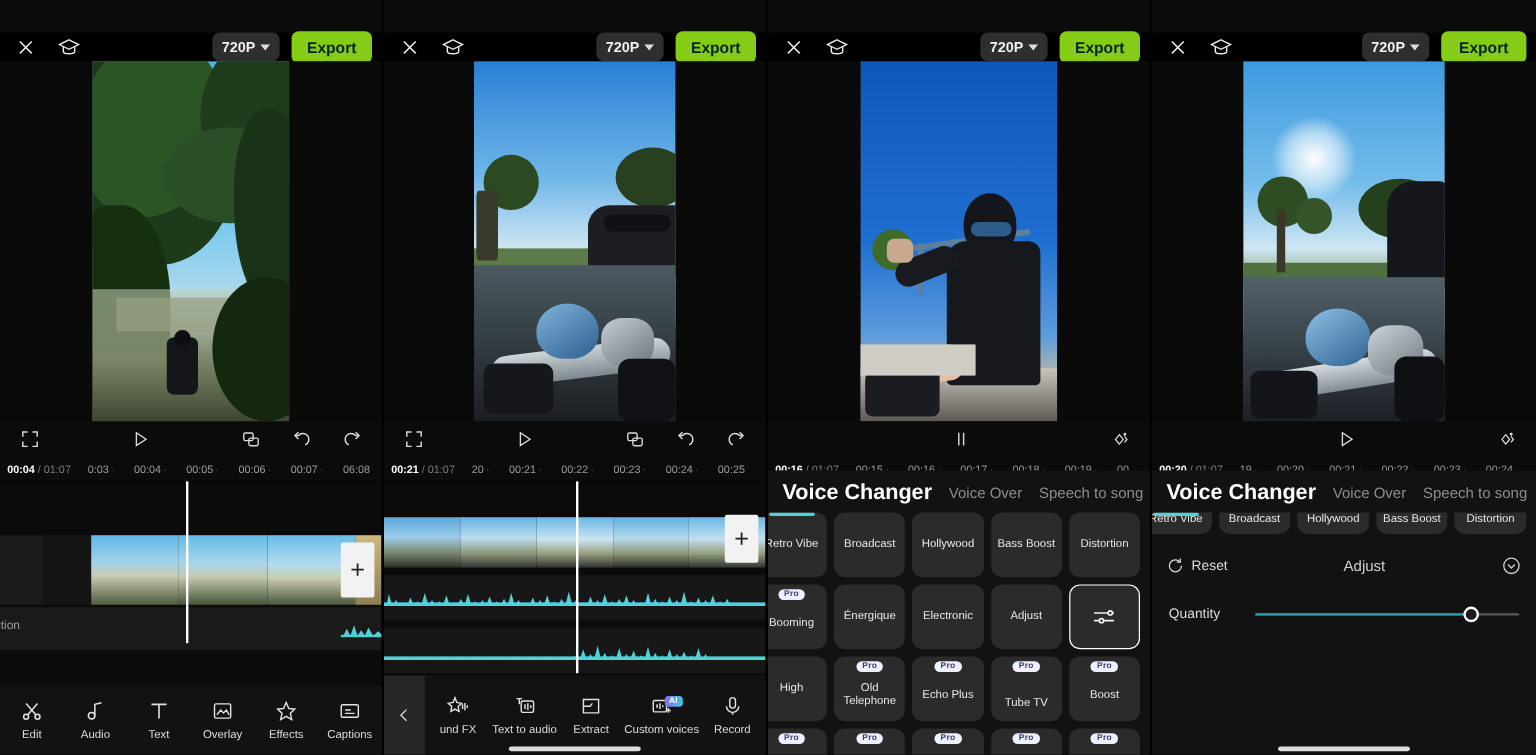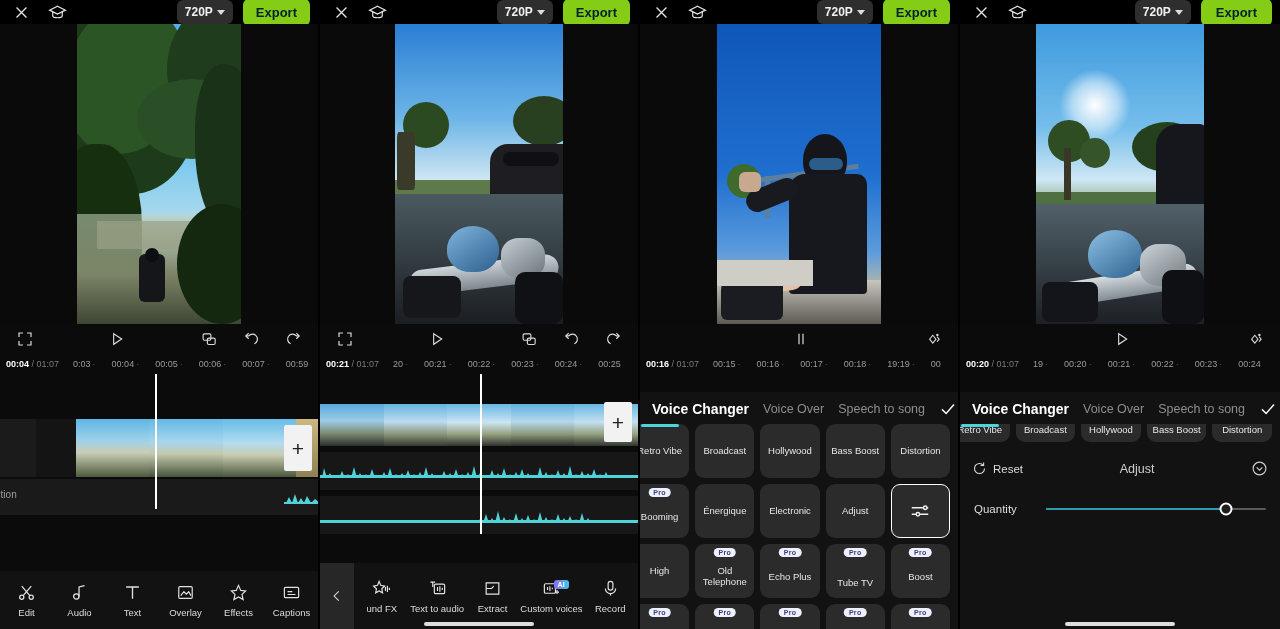--- a/index.html
+++ b/index.html
@@ -15,21 +15,21 @@
     width: 320px; height: 629px;
     background: #0b0b0b;
     overflow: hidden;
     border-right: 2px solid #000;
   }
   .panel:last-child { border-right: none; }
 
   
   .topbar {
     height: 24px; display: flex; align-items: center;
-    padding: 0 8px; gap: 10px; background: #000;
+    padding: 0 8px; gap: 10px; background: #000; margin-top: 27px;
   }
   .tb-spacer { flex: 1; }
   .icon-btn {
     width: 26px; height: 26px; display: flex;
     align-items: center; justify-content: center;
     color: #e8e8e8;
   }
   .res-chip {
     background: #2e2e2e; color: #f0f0f0;
     font-size: 12px; font-weight: bold;
@@ -136,21 +136,21 @@
   
   .vc-panel {
     position: absolute; left: 0; right: 0; bottom: 0; top: 392px;
     background: #121212;
   }
   .vc-tabs {
     display: flex; align-items: center; gap: 14px;
     padding: 8px 10px 6px 12px;
   }
   .vc-tab { font-size: 12.5px; color: #8d8d8d; white-space: nowrap; }
-  .vc-tab.active { color: #fff; font-weight: bold; font-size: 14px; }
+  .vc-tab.active { color: #fff; font-weight: bold; font-size: 18px; }
   .vc-check { margin-left: auto; color: #fff; }
 
   .fx-grid {
     display: grid; grid-template-columns: repeat(5, 1fr);
     gap: 6px; padding: 0 8px;
   }
   .fx-cell {
     position: relative; background: #2b2b2b; border-radius: 9px;
     height: 54px; display: flex; align-items: center; justify-content: center;
     padding: 2px 3px; overflow: hidden;
@@ -299,21 +299,21 @@
         <span class="rul-sep"></span>
       <span class="tick-label">00:05</span>
       <span class="tick-dot">·</span>
         <span class="rul-sep"></span>
       <span class="tick-label">00:06</span>
       <span class="tick-dot">·</span>
         <span class="rul-sep"></span>
       <span class="tick-label">00:07</span>
       <span class="tick-dot">·</span>
         <span class="rul-sep"></span>
-      <span class="tick-label">00:59</span>
+      <span class="tick-label">06:08</span>
     </div>
 
     <div class="tl-body">
       <div class="playhead" style="left:155px;height:135px;"></div>
       <div class="clip-row" style="margin-top:45px;height:58px;">
         <div class="thumb" style="flex:0 0 36px;background:#1b1b1b;"></div>
         <div class="thumb" style="flex:0 0 40px;background:#141414;"></div>
         <div class="thumb" style="background:linear-gradient(180deg,#5fb6e4 0%,#9fd2ea 38%,#c9cdb4 58%,#4d5b3c 100%);"></div>
         <div class="thumb" style="background:linear-gradient(180deg,#63b9e6 0%,#a7d6ec 40%,#c4c9ad 60%,#46553a 100%);"></div>
         <div class="thumb" style="background:linear-gradient(180deg,#67bce7 0%,#b3dcef 42%,#c8ccb0 62%,#49573c 100%);"></div>
@@ -641,21 +641,21 @@
         <span class="rul-sep"></span>
       <span class="tick-label">00:16</span>
       <span class="tick-dot">·</span>
         <span class="rul-sep"></span>
       <span class="tick-label">00:17</span>
       <span class="tick-dot">·</span>
         <span class="rul-sep"></span>
       <span class="tick-label">00:18</span>
       <span class="tick-dot">·</span>
         <span class="rul-sep"></span>
-      <span class="tick-label">19:19</span>
+      <span class="tick-label">00:19</span>
       <span class="tick-dot">·</span>
         <span class="rul-sep"></span>
       <span class="tick-label">00</span>
     </div>
 
     <div class="vc-panel shift">
       <div class="vc-tabs">
         <span class="vc-tab active">Voice Changer</span>
         <span class="vc-tab">Voice Over</span>
         <span class="vc-tab">Speech to song</span>

